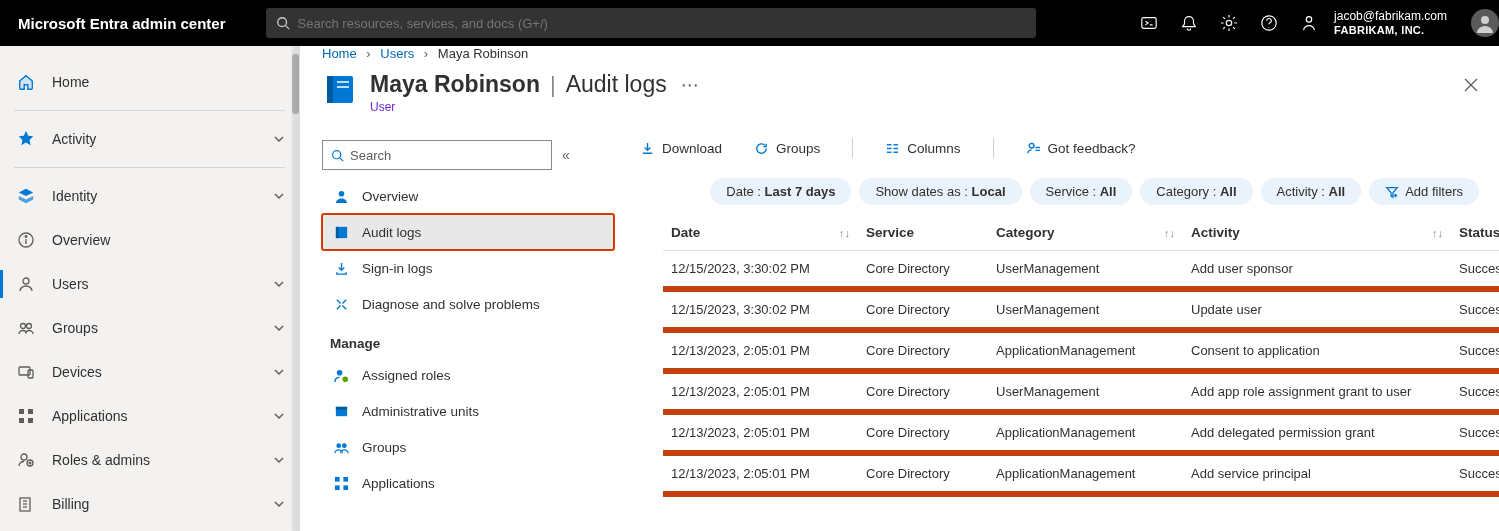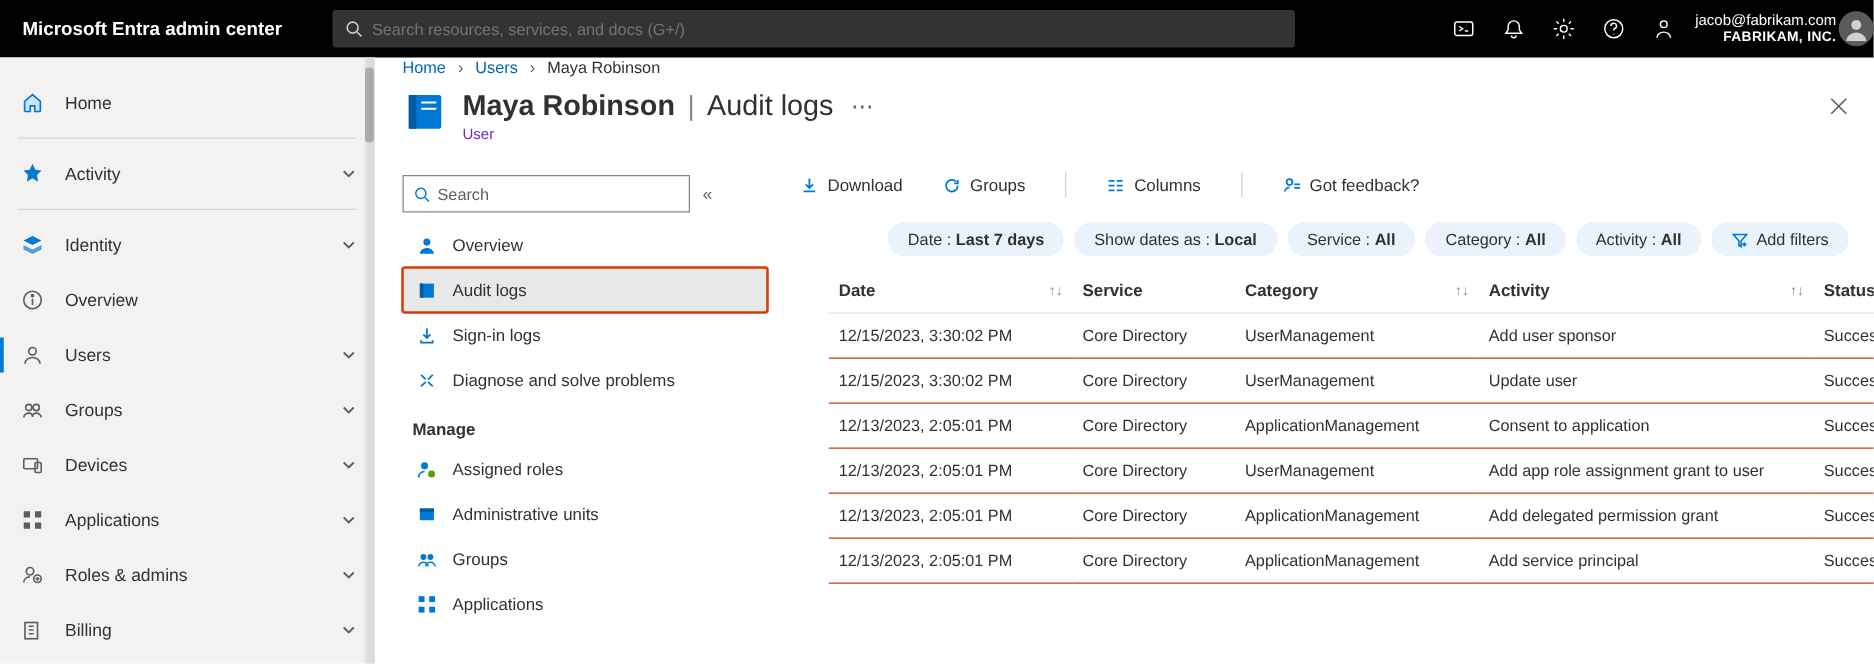--- a/index.html
+++ b/index.html
@@ -8,21 +8,21 @@
 
   
   .topbar { height:46px; background:#000; color:#fff; display:flex; align-items:center; padding:0 0 0 18px;}
   .brand { font-size:15px; font-weight:600; white-space:nowrap; margin-right:40px;}
   .search-wrap { flex:0 0 770px; height:30px; background:#333; border-radius:3px; display:flex; align-items:center; padding:0 10px; color:#ccc;}
   .search-wrap svg{margin-right:8px;}
   .search-wrap input{ background:transparent; border:none; color:#5eead4; font-size:13px; outline:none; width:100%;}
   .top-spacer{flex:1;}
   .top-icons{display:flex; align-items:center; gap:22px; padding:0 16px;}
   .top-icons .ti{color:#fff; width:18px; height:18px; display:flex; align-items:center; justify-content:center;}
-  .user-block{display:flex; flex-direction:column; align-items:flex-end; line-height:1.1; margin-right:2px;}
+  .user-block{display:flex; flex-direction:column; align-items:flex-start; line-height:1.1; margin-right:24px;}
   .user-email{font-size:12px;}
   .user-tenant{font-size:11px; font-weight:600; letter-spacing:.3px;}
   .avatar{width:28px;height:28px;border-radius:50%;background:#5a5a5a;display:flex;align-items:center;justify-content:center;}
 
   
   .shell{flex:1; display:flex; min-height:0;}
 
   
   .nav{width:300px; background:#f3f2f1; border-right:1px solid #e1dfdd; padding-top:14px; position:relative;}
   .nav::after{content:""; position:absolute; top:0; right:0; width:10px; height:100%; background:linear-gradient(to right, rgba(0,0,0,0) 0%, rgba(0,0,0,.05) 100%);}
@@ -80,21 +80,21 @@
 
   .pills{display:flex; flex-wrap:wrap; gap:8px; margin:8px 0 10px 0;justify-content:flex-end;}
   .pill{background:#eaf2fb; border-radius:16px; padding:6px 16px; font-size:13px; color:#323130; cursor:pointer;}
   .pill b{font-weight:600;}
   .pill.add{display:flex; align-items:center; gap:6px;}
   .pill.add .pi{color:#0078d4;}
 
   .table{width:100%; border-collapse:collapse; table-layout:fixed;margin-left:23px;}
   .table th{ text-align:left; font-weight:600; font-size:13.5px; padding:10px 8px; border-bottom:1px solid #e1dfdd; position:relative;}
   .table th .sort{position:absolute; right:8px; top:50%; transform:translateY(-50%); color:#8a8886; font-size:11px;}
-  .table td{ padding:10px 8px; border-bottom:1px solid #c2410c; font-size:13px; white-space:nowrap; overflow:hidden; text-overflow:ellipsis;}
+  .table td{ padding:10px 8px; border-bottom:6px solid #c2410c; font-size:13px; white-space:nowrap; overflow:hidden; text-overflow:ellipsis;}
   .col-date{width:195px;}
   .col-service{width:130px;}
   .col-category{width:195px;}
   .col-activity{width:268px;}
   .col-status{width:60px;}
 
   svg{display:block;}
 </style>
 </head>
 <body>

